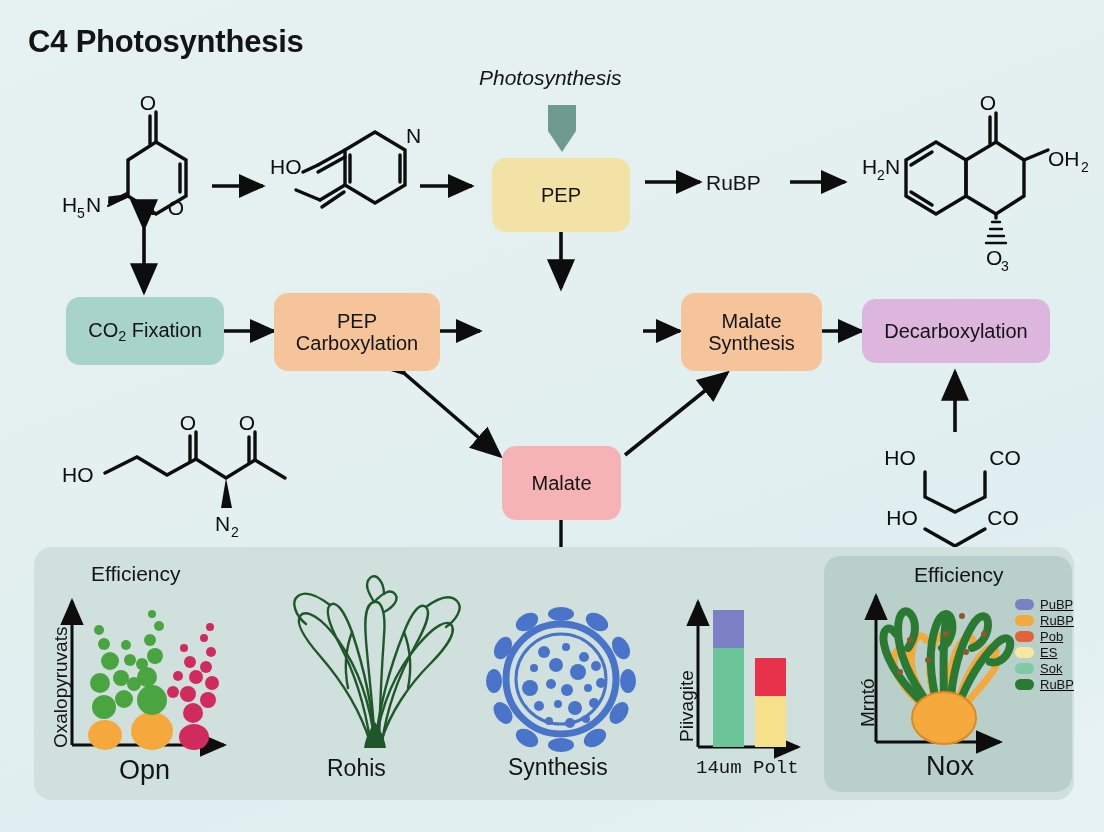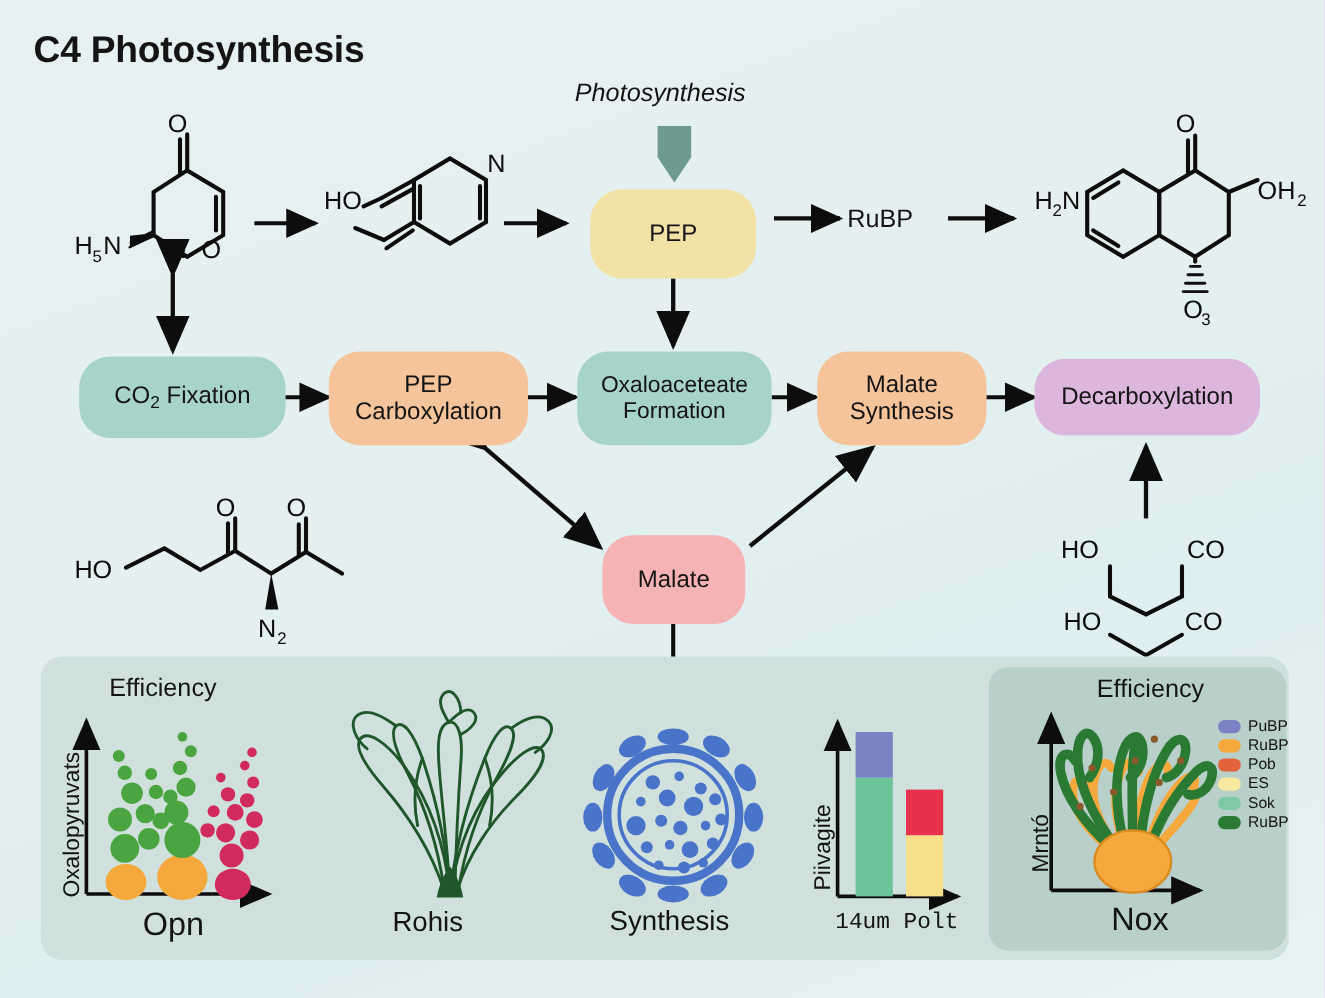--- a/index.html
+++ b/index.html
@@ -1,37 +1,37 @@
 <!DOCTYPE html>
 <html><head>
 <meta charset="utf-8">
 <style>
   html,body{margin:0;padding:0;background:#fff;}
   body{font-family:"Liberation Sans",sans-serif;}
   #root{
     position:relative;width:1104px;height:832px;overflow:hidden;
-    background:#f0abfc;
+    background:#0f766e;
   }
   
   #bg{
     position:absolute;inset:0;
     background:
       linear-gradient(160deg,#e6f2f1 0%,#e3f0ef 45%,#dfeef0 70%,#e8f3f4 100%);
   }
   #title{
     position:absolute;left:28px;top:26px;
     font-size:31px;font-weight:700;color:#141414;
     letter-spacing:-0.2px;line-height:1;
   }
 
   
   .node{
     position:absolute;box-sizing:border-box;
     display:flex;align-items:center;justify-content:center;
-    text-align:center;border-radius:26px;
+    text-align:center;border-radius:14px;
     color:#141414;font-size:20px;line-height:1.12;
     padding:6px 10px;
   }
   .node.small{font-size:19px;}
   .node sub{font-size:0.72em;vertical-align:-0.25em;}
 
   
   .flabel{position:absolute;color:#141414;font-size:20px;white-space:nowrap;}
   .flabel.big{font-size:21px;}
 
@@ -53,21 +53,21 @@
   .axis-label{
     position:absolute;font-size:27px;color:#141414;white-space:nowrap;
   }
   .axis-label.vert{
     transform-origin:0 0;transform:rotate(-90deg);
   }
   .legend{
     position:absolute;right:8px;top:44px;
     display:flex;flex-direction:column;gap:3px;
   }
-  .legend-row{display:flex;align-items:flex-end;gap:6px;}
+  .legend-row{display:flex;align-items:center;gap:6px;text-decoration:underline;}
   .legend-swatch{width:19px;height:11px;border-radius:6px;display:block;}
   .legend-text{font-size:13px;color:#141414;line-height:1;}
 </style>
 </head>
 <body>
 
 <div id="root">
   <div id="bg"></div>
 
   <div id="title">C4 Photosynthesis</div>
@@ -223,37 +223,31 @@
   </div>
 
   <div class="flabel big" style="left:706px;top:171px;">
     <span>RuBP</span>
   </div>
 
   <div class="flabel big" style="left:479px;top:66px;font-style:italic;">
     <span>Photosynthesis</span>
   </div>
 
-  <div class="node" style="left:66px;top:297px;width:172px;height:68px;background:#a8d3cb;">
+  <div class="node" style="left:66px;top:297px;width:158px;height:68px;background:#a8d3cb;">
     <span><span>CO</span><sub>2</sub><span> Fixation</span></span>
   </div>
 
   <div class="node" style="left:274px;top:293px;width:166px;height:78px;background:#f5c49a;">
     <span>
       <span>PEP</span><br>
       <span>Carboxylation</span>
     </span>
   </div>
 
-  <div class="node small" style="left:481px;top:293px;width:162px;height:78px;background:#a8d3cb;">
-    <span>
-      <span>Oxaloaceteate</span><br>
-      <span>Formation</span>
-    </span>
-  </div>
 
   <div class="node" style="left:681px;top:293px;width:141px;height:78px;background:#f5c49a;">
     <span>
       <span>Malate</span><br>
       <span>Synthesis</span>
     </span>
   </div>
 
   <div class="node" style="left:862px;top:299px;width:188px;height:64px;background:#ddb6dd;text-align:right;">
     <span>Decarboxylation</span>

